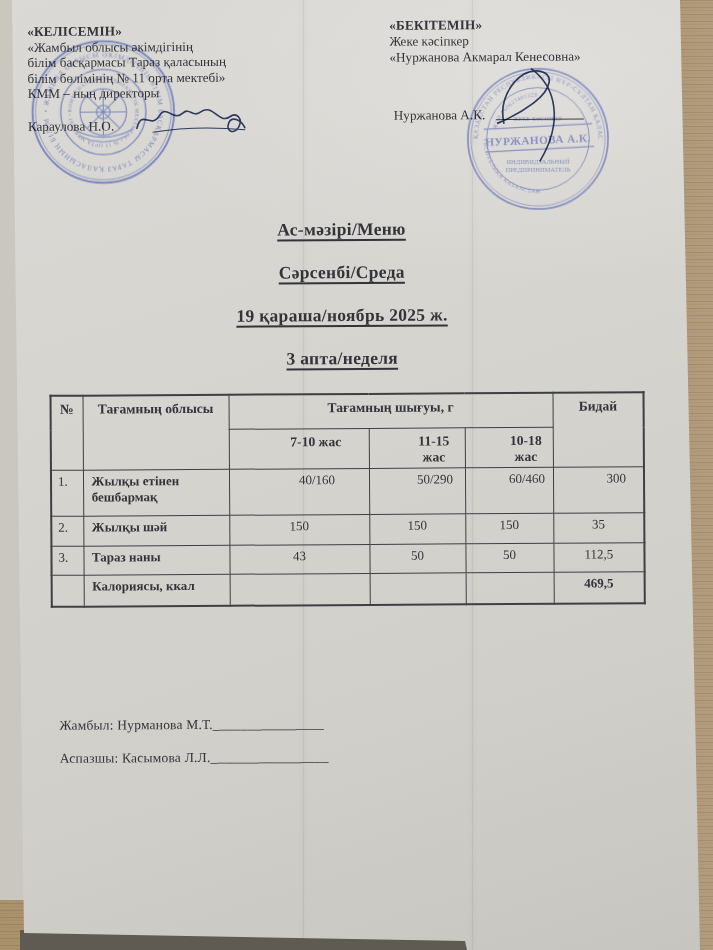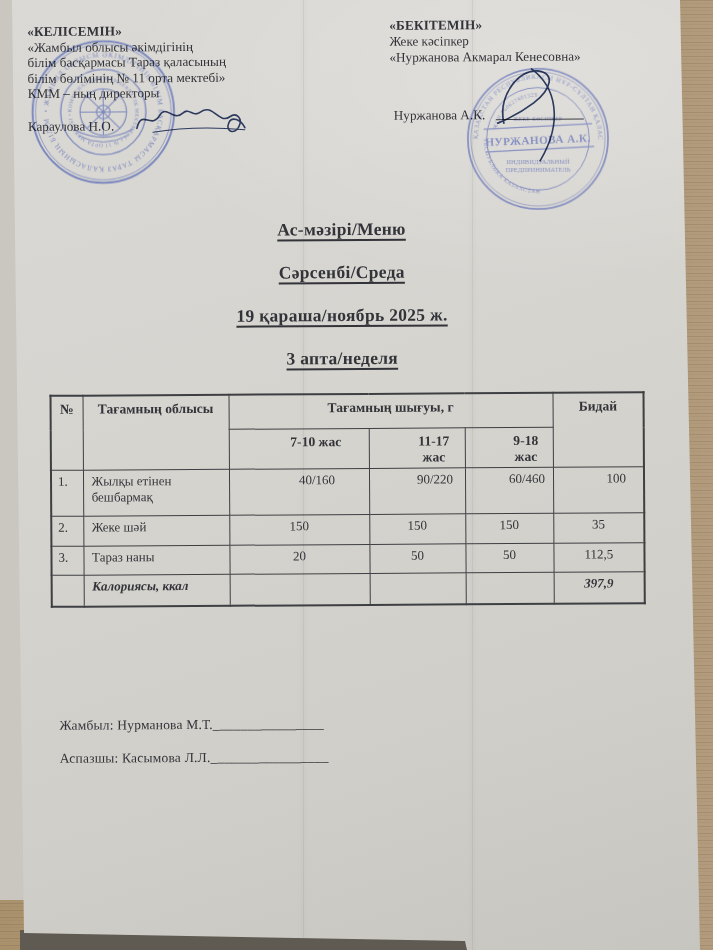--- a/index.html
+++ b/index.html
@@ -56,29 +56,29 @@
     border-collapse:collapse;table-layout:fixed;
     font-size:13px;
   }
   .menu-table th,.menu-table td{
     border:1.4px solid #3e3f43;
     vertical-align:top;padding:3px 4px 2px 4px;
   }
   .menu-table{border:2.2px solid #3e3f43;}
   .menu-table th{font-weight:bold;font-size:13.6px;text-align:center;padding-top:5px;}
   .menu-table td.num{text-align:left;padding-left:6px;}
-  .menu-table td.dish{text-align:left;padding-left:8px;line-height:16px;}
+  .menu-table td.dish{text-align:left;padding-left:8px;line-height:16px;font-weight:bold;}
   .menu-table td.val{text-align:center;}
   .menu-table .total td{font-weight:bold;}
   .h1row th{height:26px;}
   .h2row th{height:21px;padding-left:38px;}
   .r1 td{height:40px;padding-left:40px;}
   .r2 td{height:24px;}
   .r3 td{height:23px;}
-  .r4 td{height:25px;font-style:italic;}
+  .r4 td{height:25px;}
   
   .footer{position:absolute;left:58px;top:716px;font-size:13.5px;}
   .footer .row{margin-bottom:17px;letter-spacing:.2px;}
   
   .stamp{position:absolute;mix-blend-mode:multiply;filter:blur(.4px);}
   .signature{position:absolute;mix-blend-mode:multiply;}
 </style>
 </head>
 <body>
 
@@ -189,54 +189,54 @@
       </colgroup>
       <tbody>
           <tr class="h1row">
         <th rowspan="2">№</th>
         <th rowspan="2">Тағамның облысы</th>
         <th colspan="3">Тағамның шығуы, г</th>
         <th rowspan="2">Бидай</th>
       </tr>
       <tr class="h2row">
         <th>7-10 жас</th>
-        <th>11-17 жас</th>
-        <th>9-18 жас</th>
+        <th>11-15 жас</th>
+        <th>10-18 жас</th>
       </tr>
       <tr class="r1">
         <td class="num">1.</td>
         <td class="dish">Жылқы етінен бешбармақ</td>
         <td class="val">40/160</td>
-        <td class="val">90/220</td>
+        <td class="val">50/290</td>
         <td class="val">60/460</td>
-        <td class="val">100</td>
+        <td class="val">300</td>
       </tr>
       <tr class="r2">
         <td class="num">2.</td>
-        <td class="dish">Жеке шәй</td>
+        <td class="dish">Жылқы шәй</td>
         <td class="val">150</td>
         <td class="val">150</td>
         <td class="val">150</td>
         <td class="val">35</td>
       </tr>
       <tr class="r3">
         <td class="num">3.</td>
         <td class="dish">Тараз наны</td>
-        <td class="val">20</td>
+        <td class="val">43</td>
         <td class="val">50</td>
         <td class="val">50</td>
         <td class="val">112,5</td>
       </tr>
       <tr class="r4 total">
         <td class="num"></td>
         <td class="dish">Калориясы, ккал</td>
         <td class="val"></td>
         <td class="val"></td>
         <td class="val"></td>
-        <td class="val">397,9</td>
+        <td class="val">469,5</td>
       </tr>
     </tbody>
       </table>
 
     <div class="footer">
       <div class="row">
         <span>Жамбыл: Нурманова М.Т.</span><span>________________</span>
       </div>
       <div class="row">
         <span>Аспазшы: Касымова Л.Л.</span><span>_________________</span>

